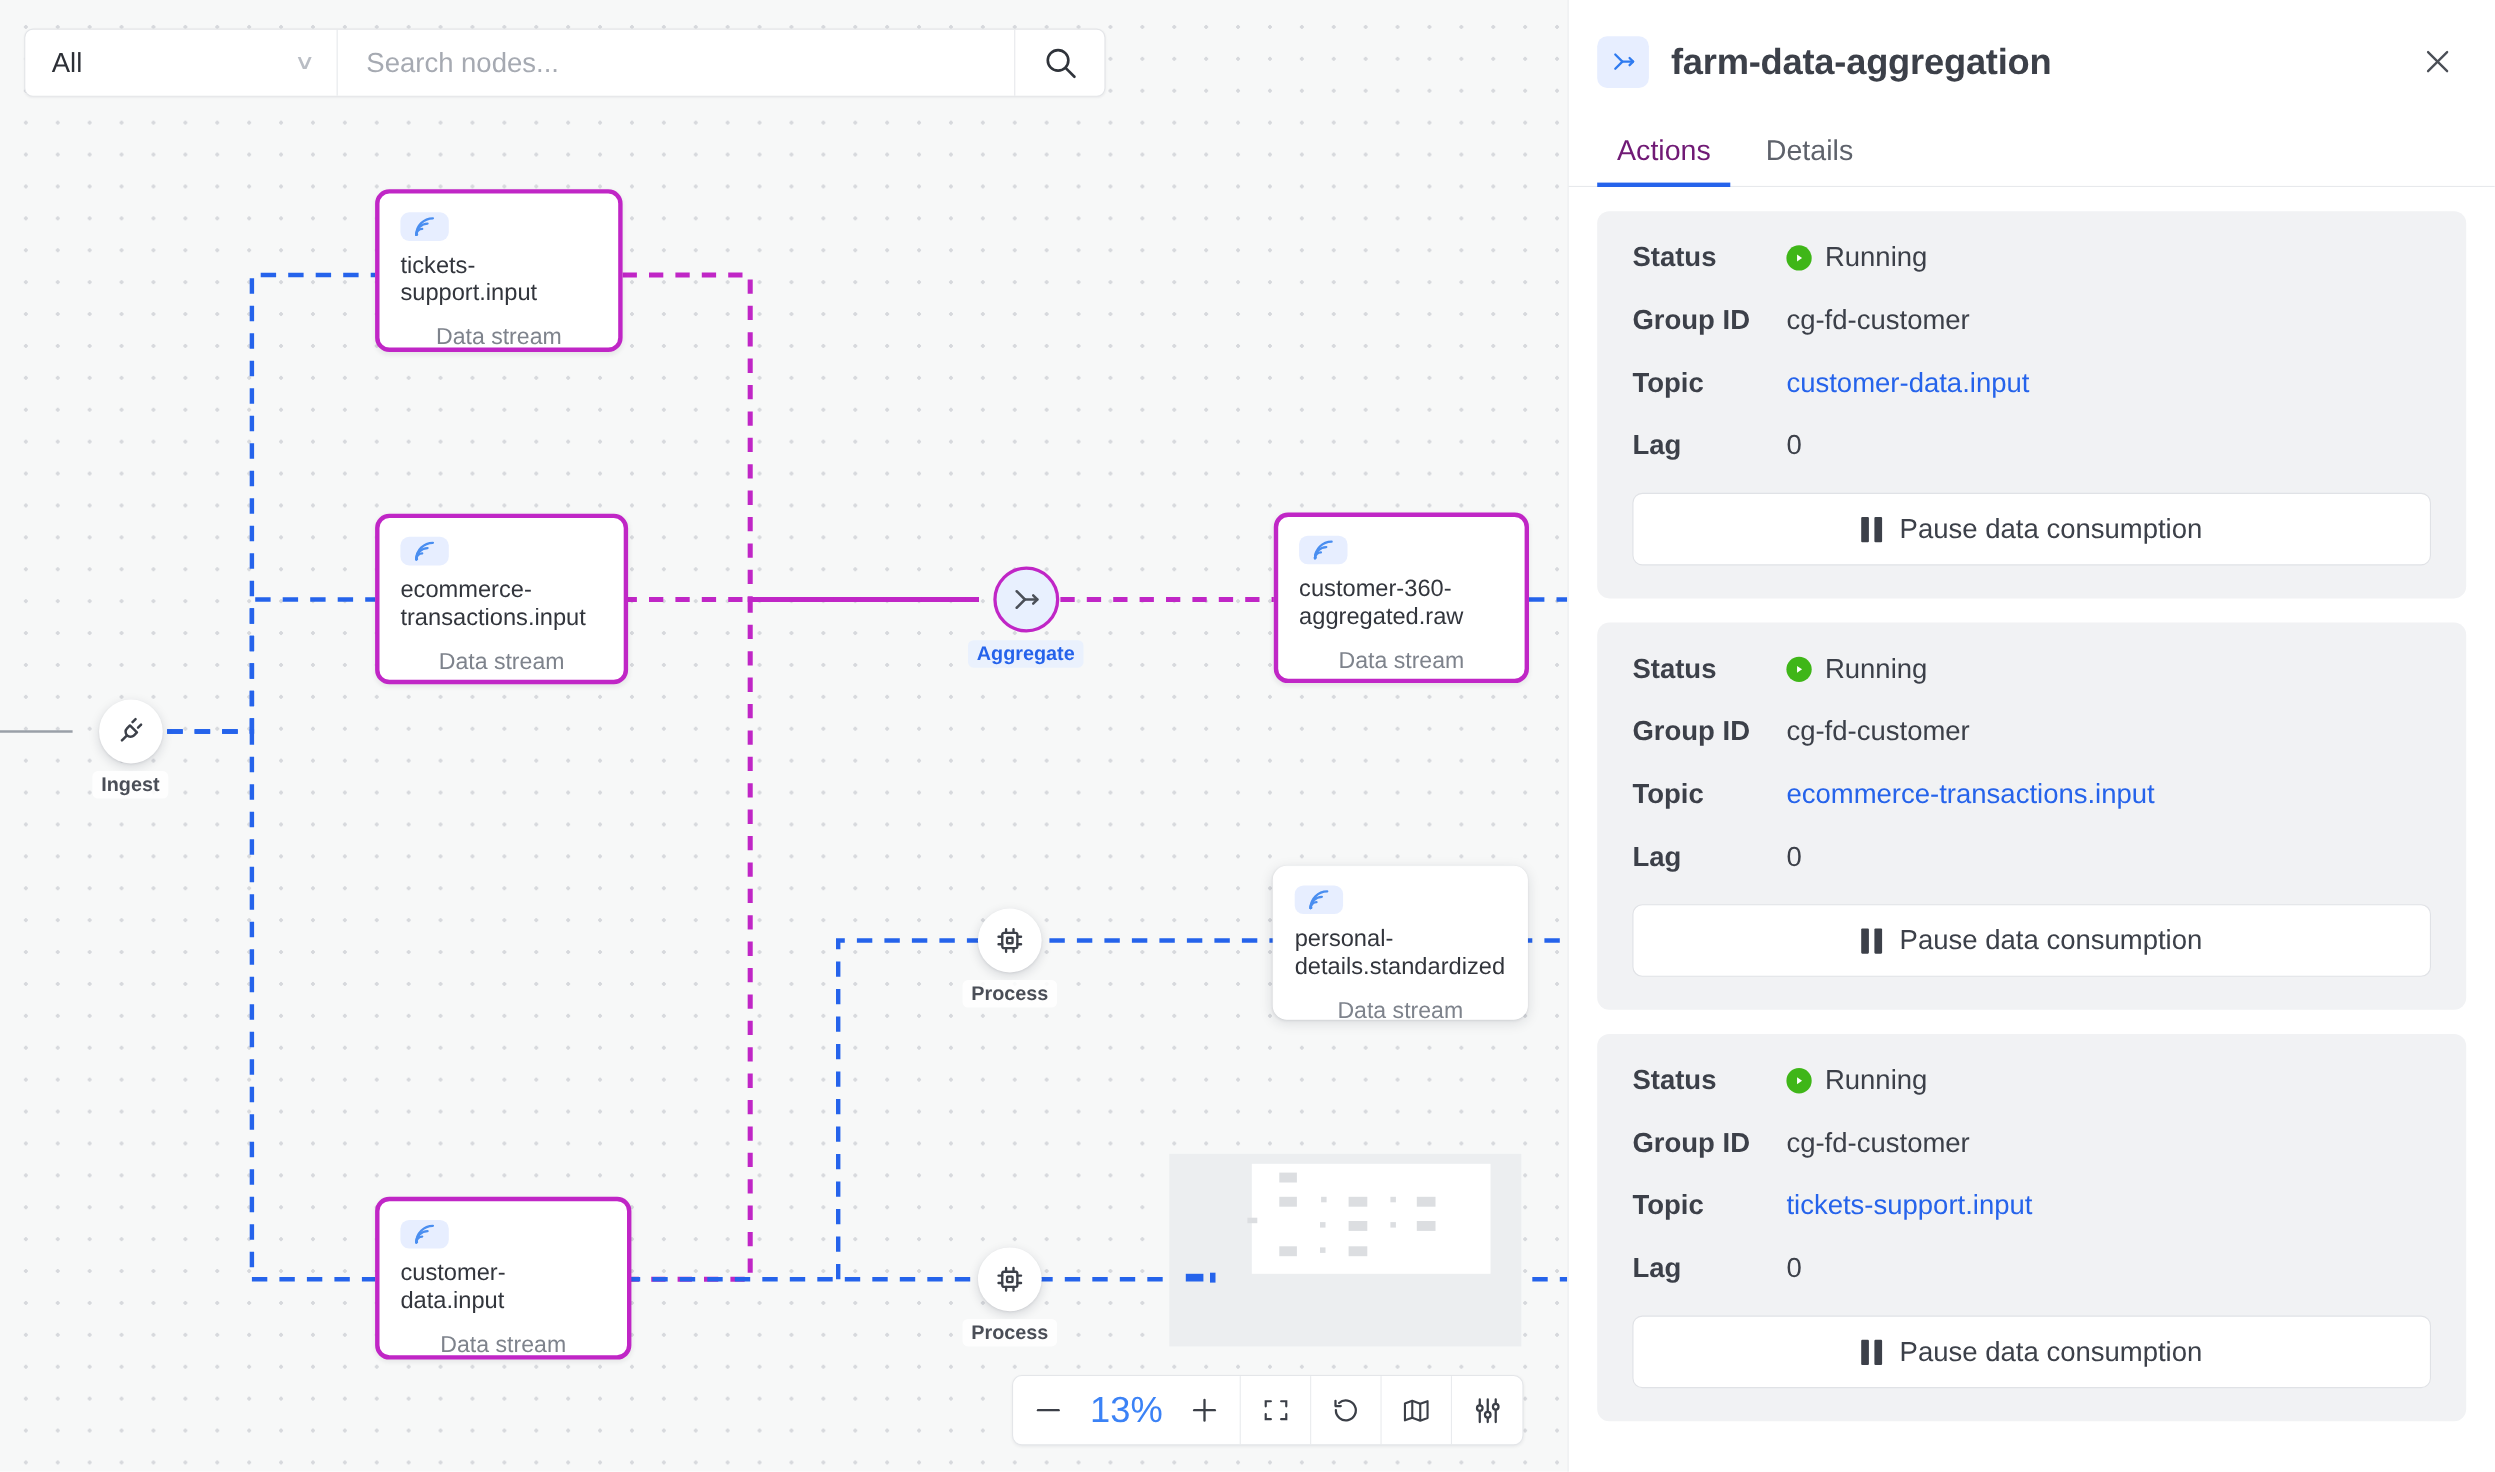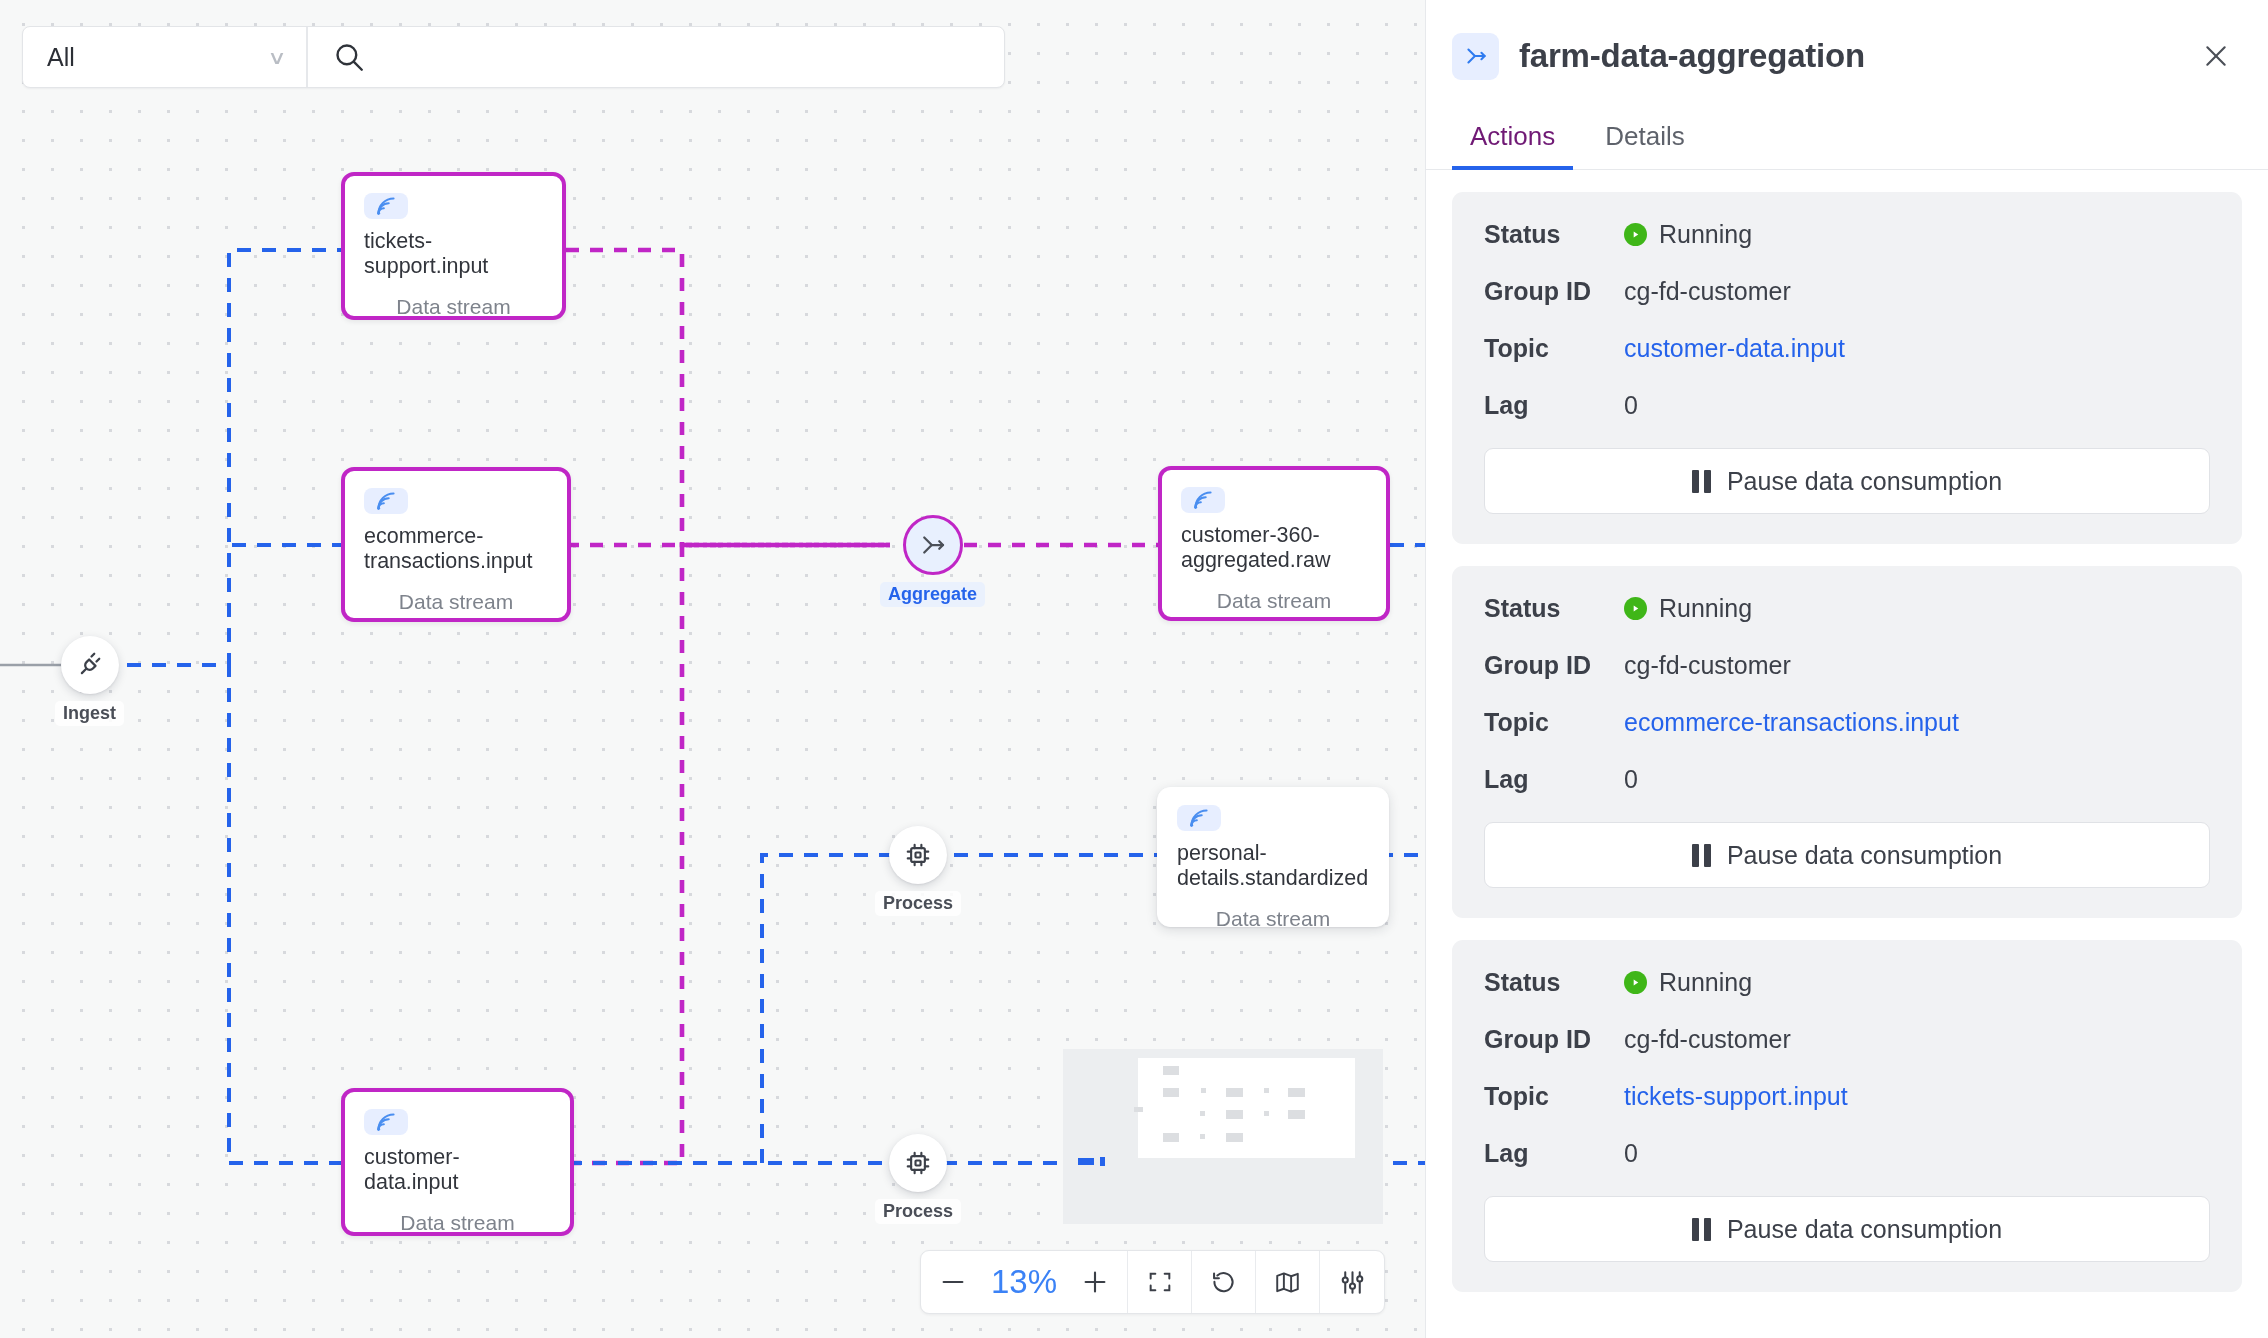--- a/index.html
+++ b/index.html
@@ -219,29 +219,30 @@
       <path d="M568,1163 L1425,1163" stroke="#2563eb" stroke-width="4" stroke-dasharray="14 11" fill="none"></path>
 
       <path d="M762,1163 L762,855 L1425,855" stroke="#2563eb" stroke-width="4" stroke-dasharray="14 11" fill="none"></path>
     </svg>
 
     <div class="searchbar">
       <div class="sb-select">
         <span>All</span>
         <span class="sb-caret">∨</span>
       </div>
+      <input class="sb-input" type="text" value="" placeholder="Search nodes..." style="">
       <div class="sb-search-btn">
         <svg width="34" height="34" viewBox="0 0 24 24" fill="none">
           <circle cx="10.5" cy="10.5" r="6.6" stroke="#2f333a" stroke-width="1.7"></circle>
           <line x1="15.3" y1="15.3" x2="21" y2="21" stroke="#2f333a" stroke-width="1.7" stroke-linecap="round"></line>
         </svg>
       </div>
     </div>
 
-    <div class="op-node" style="left:55px; top:636px;">
+    <div class="op-node" style="left:84px; top:636px;">
       <div class="op-circle">
         <svg width="30" height="30" viewBox="0 0 24 24" fill="none" stroke="#3c4049" stroke-width="1.8" stroke-linecap="round" stroke-linejoin="round">
           <path d="M5.5 18.5 L9 15"></path>
           <path d="M9.2 14.8 a3.6 3.6 0 0 0 5.1 0 l2.1-2.1 -5.1-5.1 -2.1 2.1 a3.6 3.6 0 0 0 0 5.1z"></path>
           <path d="M13.2 5.2 L15.4 3"></path>
           <path d="M17.2 9.2 L19.4 7"></path>
         </svg>
       </div>
       <div class="op-label">Ingest</div>
     </div>

